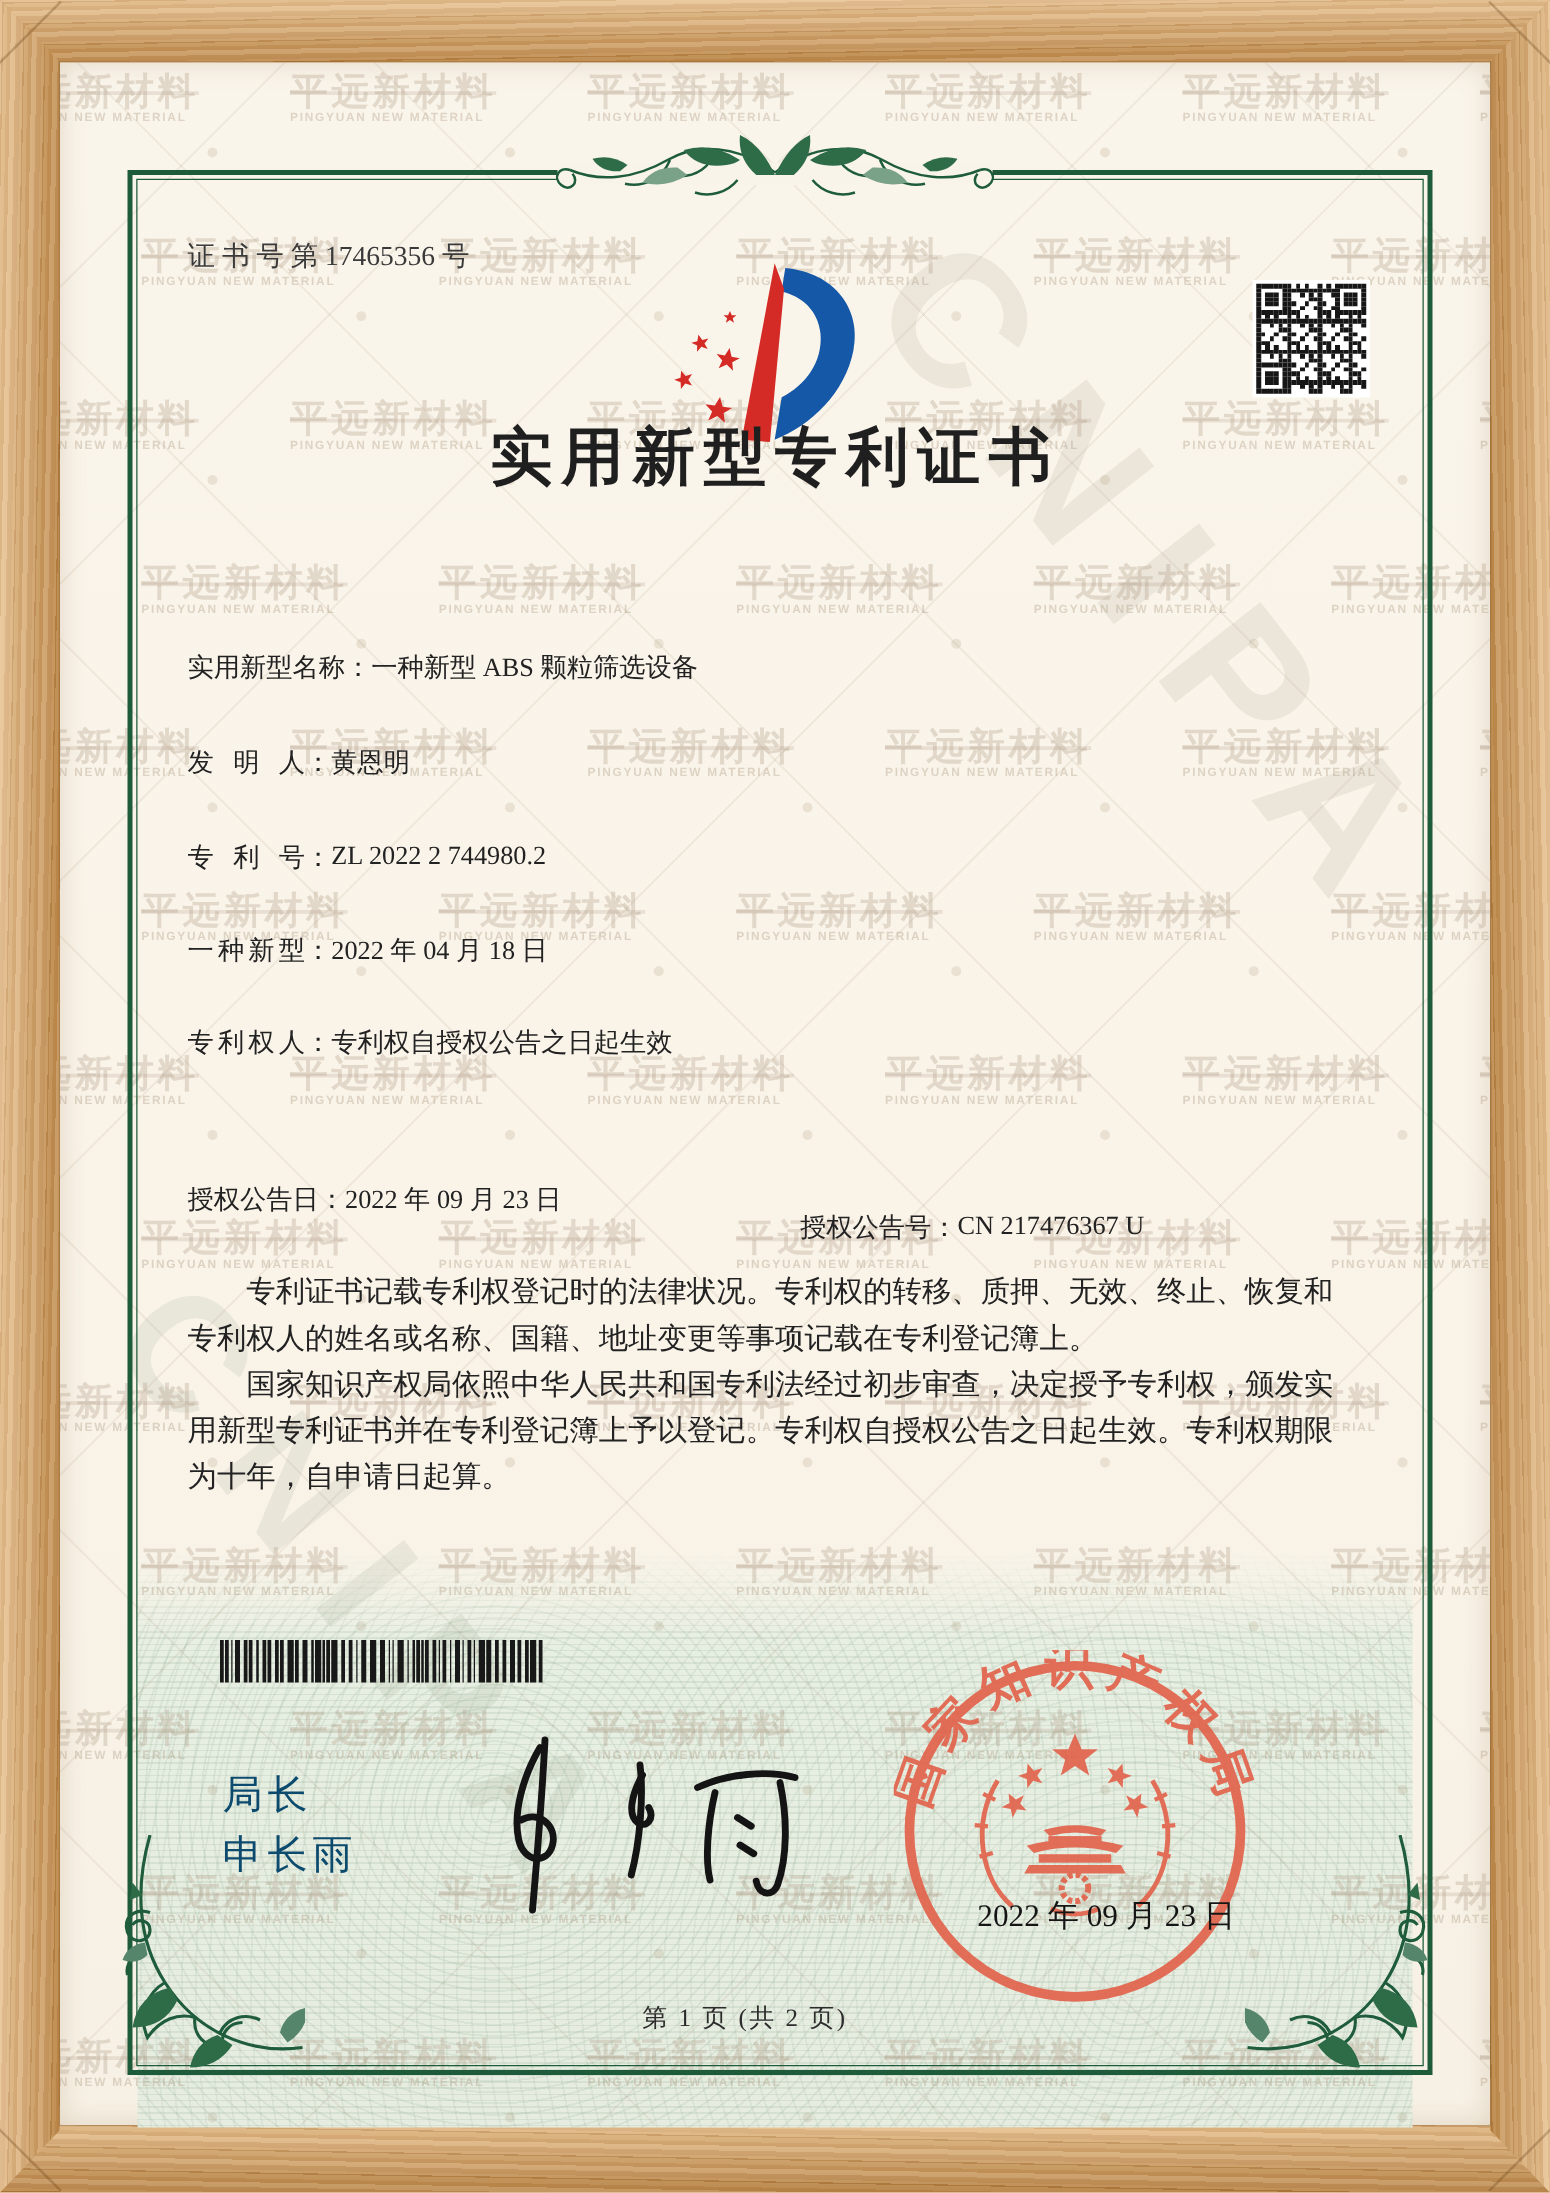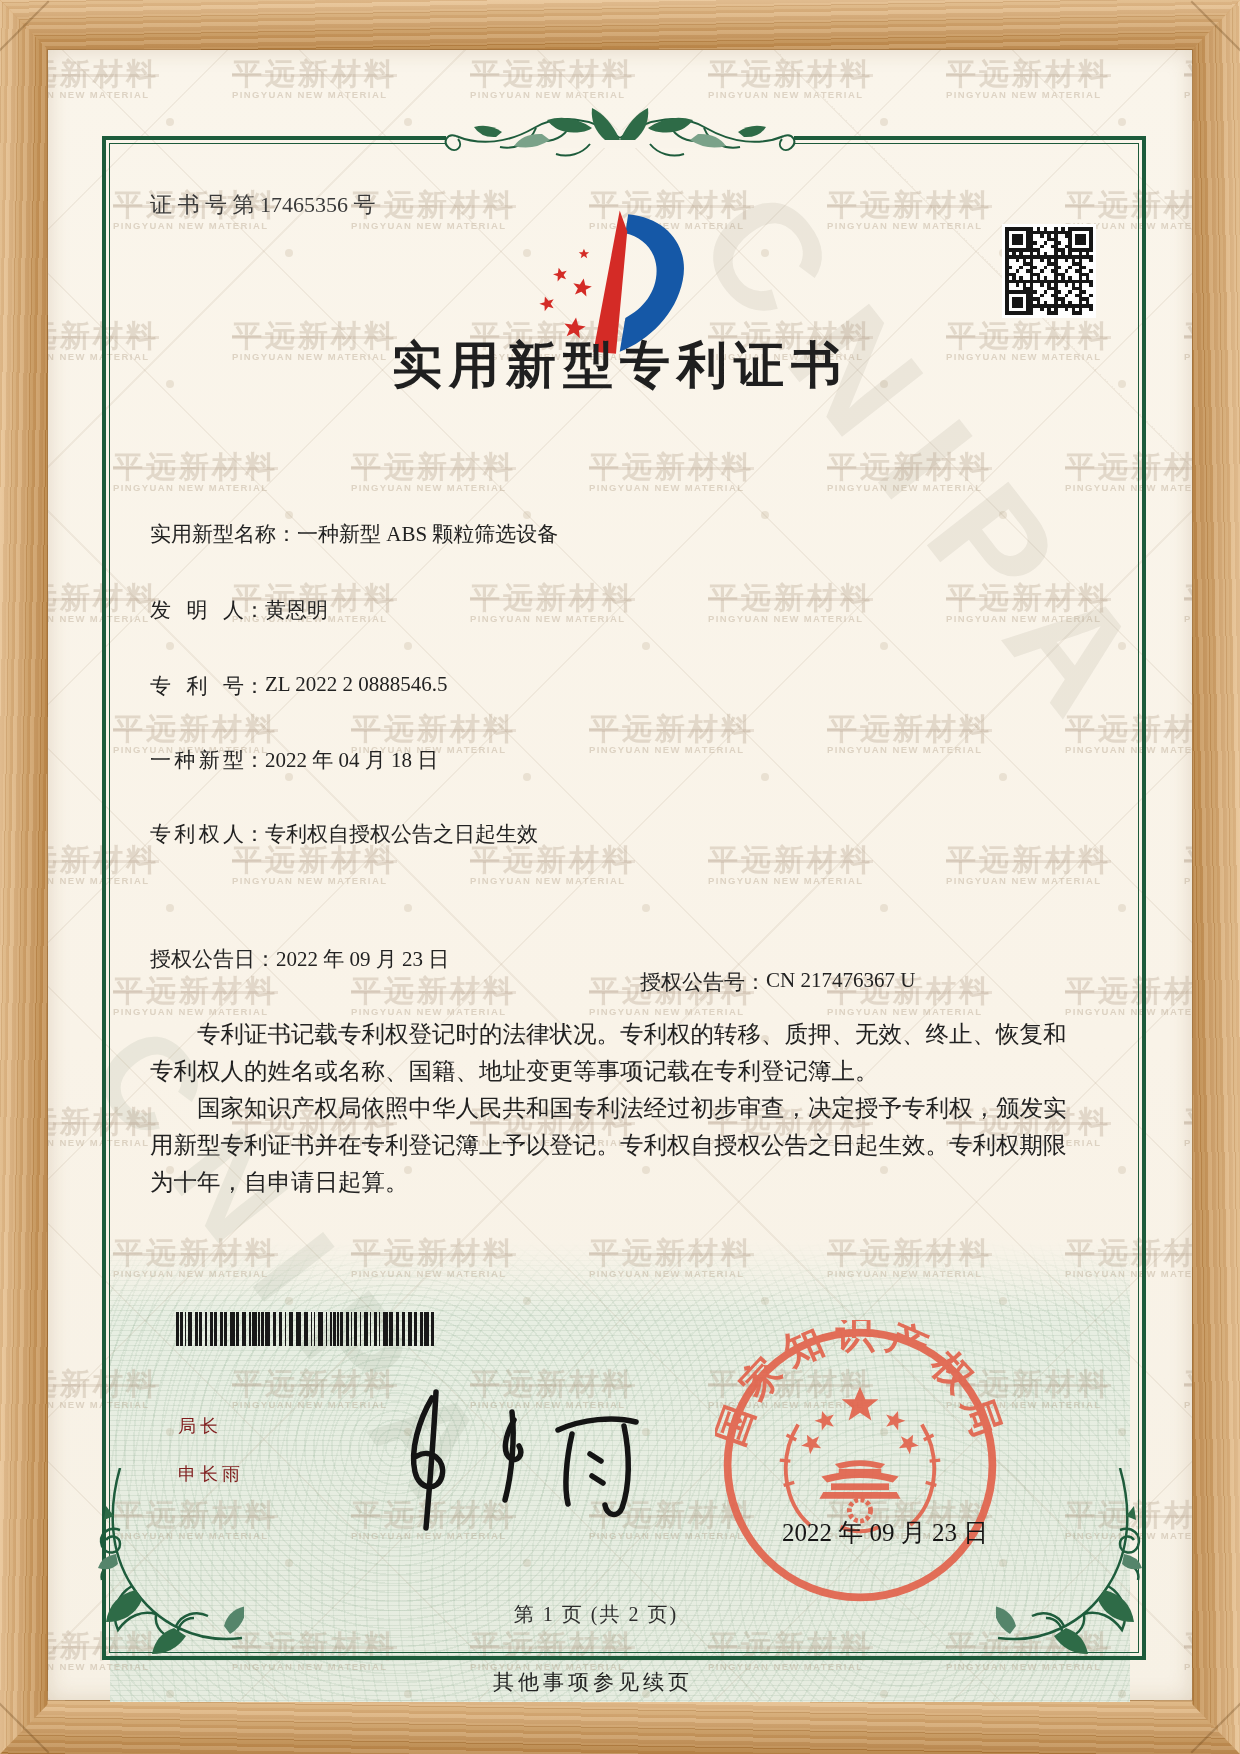--- a/index.html
+++ b/index.html
@@ -77,21 +77,21 @@
   .f-value-wrap{display:inline-block;width:600px;line-height:36px;vertical-align:top;}
   .frow2{left:640px;}
 
   .paras{left:150px;top:1016px;width:930px;font-size:23.5px;line-height:37px;color:#222;}
   .paras p{margin:0;text-indent:2em;}
 
   .barcode{left:176px;top:1312px;width:330px;height:34px;display:flex;align-items:stretch;}
   .barcode b{display:block;background:#181818;}
 
   .signoff{left:178px;font-family:"Liberation Sans","DejaVu Sans",sans-serif;
-    font-size:18px;color:#7f1d1d;letter-spacing:4px;}
+    font-size:32px;color:#0c4a6e;letter-spacing:4px;}
   .signoff-role{top:1414px;}
   .signoff-name{top:1462px;}
   .signature{left:372px;top:1386px;}
 
   .seal{left:715px;top:1320px;opacity:.9;}
   .seal-date{left:730px;top:1516px;width:310px;text-align:center;font-size:25px;color:#151515;}
 
   .page-info{left:396px;top:1601px;width:400px;text-align:center;font-size:20px;color:#2c2c2c;letter-spacing:2px;}
   .cont-note{left:393px;top:1668px;width:400px;text-align:center;font-size:21px;color:#222;letter-spacing:4px;}
 </style>
@@ -1162,21 +1162,21 @@
 
   <div class="abs title">实用新型专利证书</div>
 
   <div class="abs frow" style="top:520px;">
     <span class="f-label">实用新型名称</span><span class="f-colon">：</span><span class="f-value">一种新型 ABS 颗粒筛选设备</span>
   </div>
   <div class="abs frow" style="top:596px;">
     <span class="f-label">发明人</span><span class="f-colon">：</span><span class="f-value">黄恩明</span>
   </div>
   <div class="abs frow" style="top:672px;">
-    <span class="f-label">专利号</span><span class="f-colon">：</span><span class="f-value">ZL 2022 2 0888546.5</span>
+    <span class="f-label">专利号</span><span class="f-colon">：</span><span class="f-value">ZL 2022 2 744980.2</span>
   </div>
   <div class="abs frow" style="top:746px;">
     <span class="f-label">一种新型</span><span class="f-colon">：</span><span class="f-value">2022 年 04 月 18 日</span>
   </div>
   <div class="abs frow" style="top:820px;">
     <span class="f-label">专利权人</span><span class="f-colon">：</span><span class="f-value">专利权自授权公告之日起生效</span>
   </div>
   <div class="abs frow" style="top:945px;">
     <span class="f-label">授权公告日</span><span class="f-colon">：</span><span class="f-value">2022 年 09 月 23 日</span>
   </div>
@@ -1282,15 +1282,14 @@
       <path d="M-52,62 C-78,40 -86,-6 -64,-42" fill="none" stroke="#e2614a" stroke-width="4"></path>
       <path d="M52,62 C78,40 86,-6 64,-42" fill="none" stroke="#e2614a" stroke-width="4"></path>
       <path d="M-68,18 l-11,3 M-72,-4 l-11,-1 M-66,-26 l-10,-5 M68,18 l11,3 M72,-4 l11,-1 M66,-26 l10,-5" stroke="#e2614a" stroke-width="3.5" fill="none"></path>
       <path d="M-20,64 q20,9 40,0" fill="none" stroke="#e2614a" stroke-width="4"></path>
     </g>
   </svg>
 
   <div class="abs seal-date">2022 年 09 月 23 日</div>
 
   <div class="abs page-info">第 1 页 (共 2 页)</div>
-  <div class="abs cont-note">其他事项参见续页</div>
 
 </div>
 
 </body></html>

